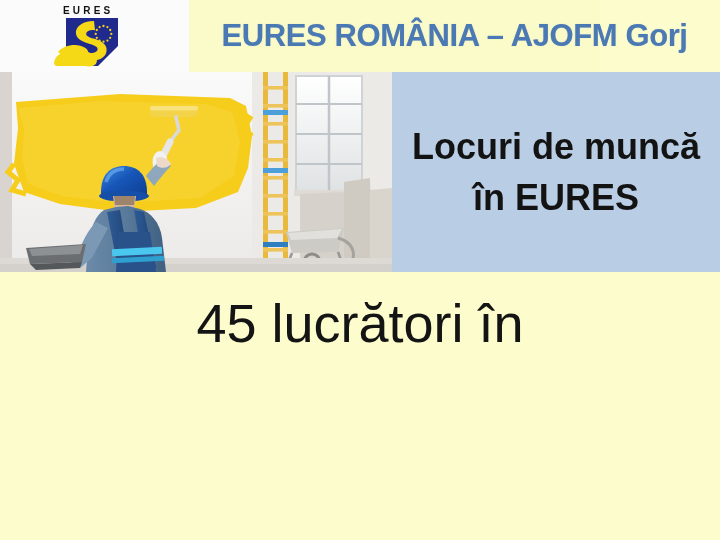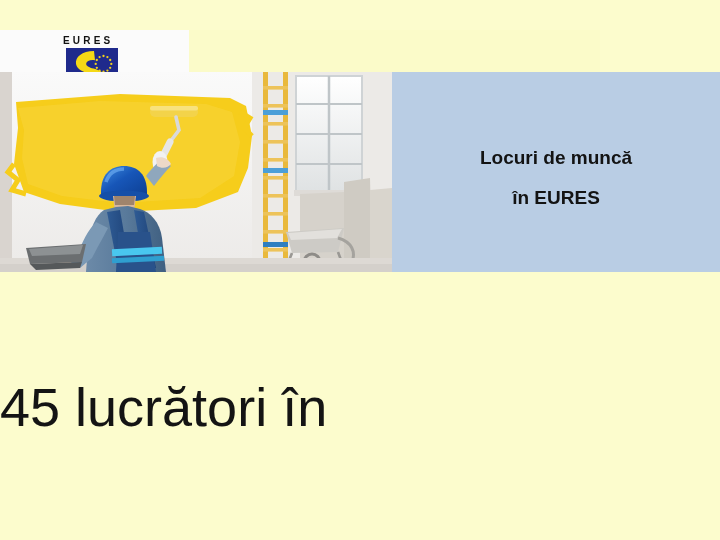--- a/index.html
+++ b/index.html
@@ -15,21 +15,20 @@
     background: #fcfccd;
     font-family: "Liberation Sans", sans-serif;
   }
 
   
   .header-band {
     position: absolute;
     left: 0; top: 0;
     width: 600px; height: 72px;
     background: #fbfbc9;
-    margin-top: 30px;
   }
   .logo-plate {
     position: absolute;
     left: 0; top: 0;
     width: 189px; height: 72px;
     background: #fbfbfb;
   }
   .eures-logo {
     position: absolute;
     left: 48px; top: 2px;
@@ -65,34 +64,34 @@
     left: 392px; top: 72px;
     width: 328px; height: 200px;
     background: #b9cde4;
     display: flex;
     flex-direction: column;
     align-items: center;
     justify-content: center;
   }
   .blue-panel .line {
     color: #131313;
-    font-size: 19px;
+    font-size: 36px;
     font-weight: bold;
     line-height: 1.42;
     white-space: nowrap;
     text-align: center;
-    margin-top: 13px;
   }
 
   
   .headline {
     position: absolute;
     left: 0; top: 272px;
     width: 720px; height: 256px;
     display: flex;
+    flex-direction: column;
     align-items: center;
     justify-content: flex-start;
     padding-top: 14px;
     box-sizing: border-box;
     background: #fcfccd;
   }
   .headline .line {
     color: #141414;
     font-size: 54px;
     font-weight: 400;
@@ -139,20 +138,21 @@
                  C59.2 41.6 52 38.6 45.6 36.6 C41 35.2 37.8 33.8 38.2 31.4
                  C38.6 28.8 42.6 27.4 47 28.2 Z" fill="#f5d916"></path>
 
         <path d="M6 62 C6 54 14 49 24 48 C32 47.2 40 49 45 52.5 C49 55.2 50 59 47.8 62
                  C46 64.4 41.5 65 37 64 L8 64 Z" fill="#f5d916"></path>
         <path d="M10 50 C14 45 22 42.5 29 43.2 C35 43.8 39.5 46.4 40 49.4
                  C40.4 52 37 53.6 33 53 C27.5 52.2 21 52.6 16.5 55 Z" fill="#f5d916"></path>
       </svg>
     </div>
 
+    <div class="header-title">EURES ROMÂNIA – AJOFM Gorj</div>
   </div>
 
   <div class="photo">
     <svg width="392" height="200" viewBox="0 0 392 200" aria-hidden="true">
       <defs>
         <linearGradient id="wallGrad" x1="0" y1="0" x2="0" y2="1">
           <stop offset="0%" stop-color="#fafafa"></stop>
           <stop offset="100%" stop-color="#eceae8"></stop>
         </linearGradient>
         <linearGradient id="winGrad" x1="0" y1="0" x2="0" y2="1">

